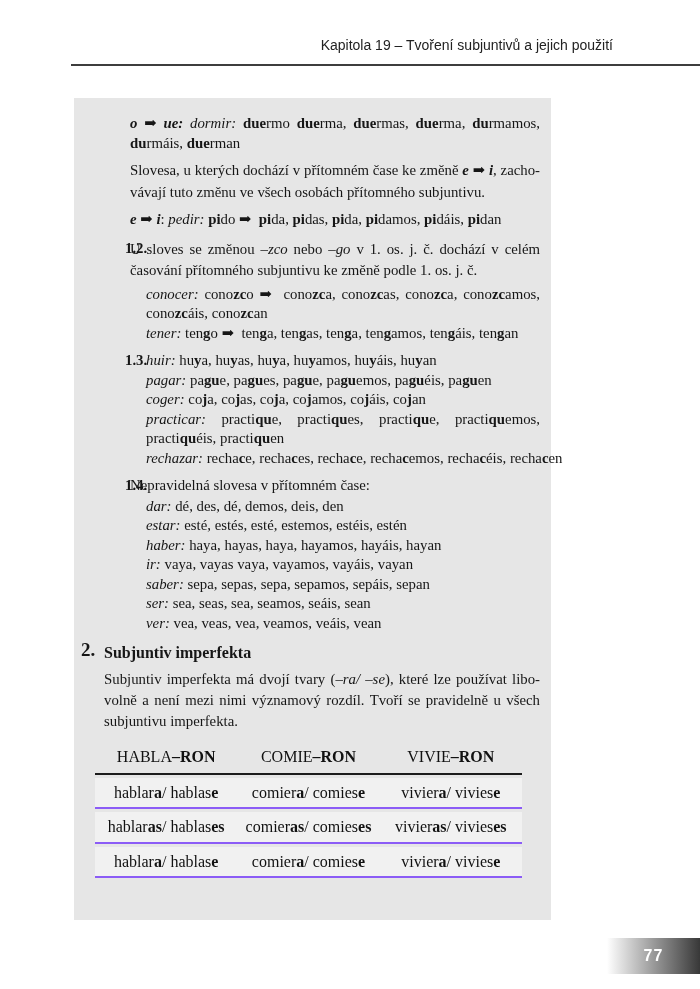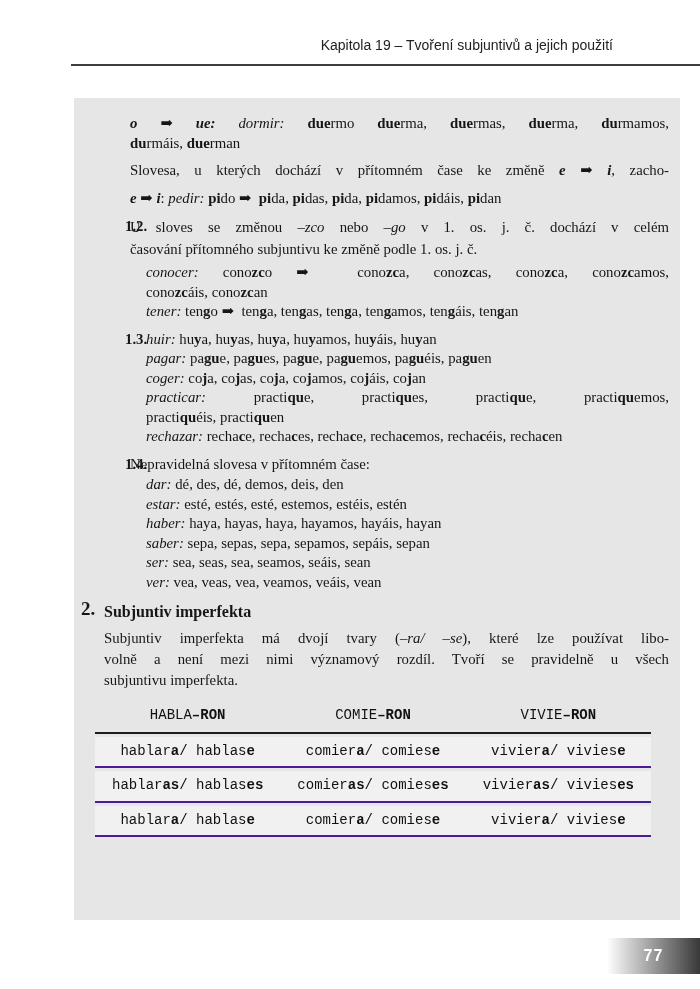--- a/index.html
+++ b/index.html
@@ -5,21 +5,21 @@
   html,body{margin:0;padding:0;background:#ffffff;}
   .page{position:relative;width:700px;height:989px;background:#ffffff;overflow:hidden;
         font-family:"Liberation Serif","DejaVu Serif",serif;color:#161616;}
 
   
   .header-title{position:absolute;top:37px;right:87px;
         font-family:"Liberation Sans",sans-serif;font-size:14px;color:#222;}
   .header-rule{position:absolute;top:64px;left:71px;width:629px;height:2px;background:#3d3d3d;}
 
   
-  .content{position:absolute;left:74px;top:98px;width:606px;height:822px;background:#e6e6e6;
+  .content{position:absolute;left:74px;top:98px;width:477px;height:822px;background:#e6e6e6;
         box-sizing:border-box;padding:16px 11px 0 0;font-size:14.8px;line-height:19.5px;}
 
   .b{font-weight:bold;}
   .i{font-style:italic;}
   .line{white-space:nowrap;}
   .jl{white-space:normal;text-align:justify;text-align-last:justify;}
 
   .block{margin:0 0 7px 56px;}
   .para-lh .line{line-height:21.5px;}
 
@@ -28,24 +28,24 @@
   .sec .para{margin:0 0 3px 56px;}
   .sec .examples{margin-left:72px;}
 
   .sec2{position:relative;margin-top:10px;}
   .sec2 .marker{position:absolute;left:7px;top:-3px;font-weight:bold;font-size:19px;}
   .sec2 .title{margin-left:30px;font-weight:bold;font-size:16px;line-height:20px;}
   .sec2 .para{margin:6px 0 0 30px;}
   .sec2 .para .line{line-height:21px;}
 
   
-  .vtable{margin:12px 18px 8px 21px;font-family:Liberation Mono, monospace;font-size:14px;color:#111;}
+  .vtable{margin:12px 18px 8px 21px;font-family:Liberation Serif, serif;font-size:16px;color:#111;}
   .vhead{display:flex;padding:3px 0 6px 0;border-bottom:2px solid #1c1c1c;}
   .vcell{flex:1;text-align:center;white-space:nowrap;}
-  .vrow{display:flex;margin-top:3px;padding:5px 0;background:#f1f1f1;border-bottom:2px solid #4c1d95;}
+  .vrow{display:flex;margin-top:3px;padding:5px 0;background:#f1f1f1;border-bottom:2px solid #8b5cf6;}
 
   
   .footer{position:absolute;left:607px;top:938px;width:93px;height:36px;
         background:linear-gradient(90deg,#ffffff 0%,#9a9a9a 50%,#383838 100%);
         display:flex;align-items:center;justify-content:center;}
   .pagenum{font-family:"Liberation Sans",sans-serif;font-weight:bold;font-size:16px;
         color:#ffffff;letter-spacing:1px;}
 </style>
 </head>
 <body>
@@ -56,20 +56,21 @@
   <div class="header-rule"></div>
 
   <div class="content">
 
     <div class="block">
         <div class="line jl"><span class="b i">o </span><span class="b">➡</span><span class="b i"> ue: </span><span class="i">dormir: </span><span class="b">due</span><span>rmo </span><span class="b">due</span><span>rma, </span><span class="b">due</span><span>rmas, </span><span class="b">due</span><span>rma, </span><span class="b">du</span><span>rmamos,</span></div>
         <div class="line"><span class="b">du</span><span>rmáis, </span><span class="b">due</span><span>rman</span></div>
       </div>
     <div class="block para-lh">
         <div class="line jl"><span>Slovesa, u kterých dochází v přítomném čase ke změně </span><span class="b i">e </span><span class="b">➡</span><span class="b i"> i</span><span>, zacho-</span></div>
+        <div class="line"><span>vávají tuto změnu ve všech osobách přítomného subjuntivu.</span></div>
       </div>
     <div class="block" style="margin-bottom:9px">
         <div class="line"><span class="b i">e </span><span class="b">➡</span><span class="b i"> i</span><span>: </span><span class="i">pedir: </span><span class="b">pi</span><span>do </span><span class="b">➡&nbsp; </span><span class="b">pi</span><span>da, </span><span class="b">pi</span><span>das, </span><span class="b">pi</span><span>da, </span><span class="b">pi</span><span>damos, </span><span class="b">pi</span><span>dáis, </span><span class="b">pi</span><span>dan</span></div>
       </div>
 
     <div class="sec">
       <span class="num">1.2.</span>
       <div class="para para-lh">
           <div class="line jl"><span>U sloves se změnou </span><span class="i">–zco</span><span> nebo </span><span class="i">–go</span><span> v 1. os. j. č. dochází v celém</span></div>
           <div class="line"><span>časování přítomného subjuntivu ke změně podle 1. os. j. č.</span></div>
@@ -95,20 +96,21 @@
 
     <div class="sec">
       <span class="num">1.4.</span>
       <div class="para" style="margin-bottom:1px">
           <div class="line"><span>Nepravidelná slovesa v přítomném čase:</span></div>
         </div>
       <div class="examples">
           <div class="line"><span class="i">dar: </span><span>dé, des, dé, demos, deis, den</span></div>
           <div class="line"><span class="i">estar: </span><span>esté, estés, esté, estemos, estéis, estén</span></div>
           <div class="line"><span class="i">haber: </span><span>haya, hayas, haya, hayamos, hayáis, hayan</span></div>
+          <div class="line"><span class="i">ir: </span><span>vaya, vayas vaya, vayamos, vayáis, vayan</span></div>
           <div class="line"><span class="i">saber: </span><span>sepa, sepas, sepa, sepamos, sepáis, sepan</span></div>
           <div class="line"><span class="i">ser: </span><span>sea, seas, sea, seamos, seáis, sean</span></div>
           <div class="line"><span class="i">ver: </span><span>vea, veas, vea, veamos, veáis, vean</span></div>
         </div>
     </div>
 
     <div class="sec2">
       <span class="marker">2.</span>
       <div class="title">Subjuntiv imperfekta</div>
       <div class="para">

